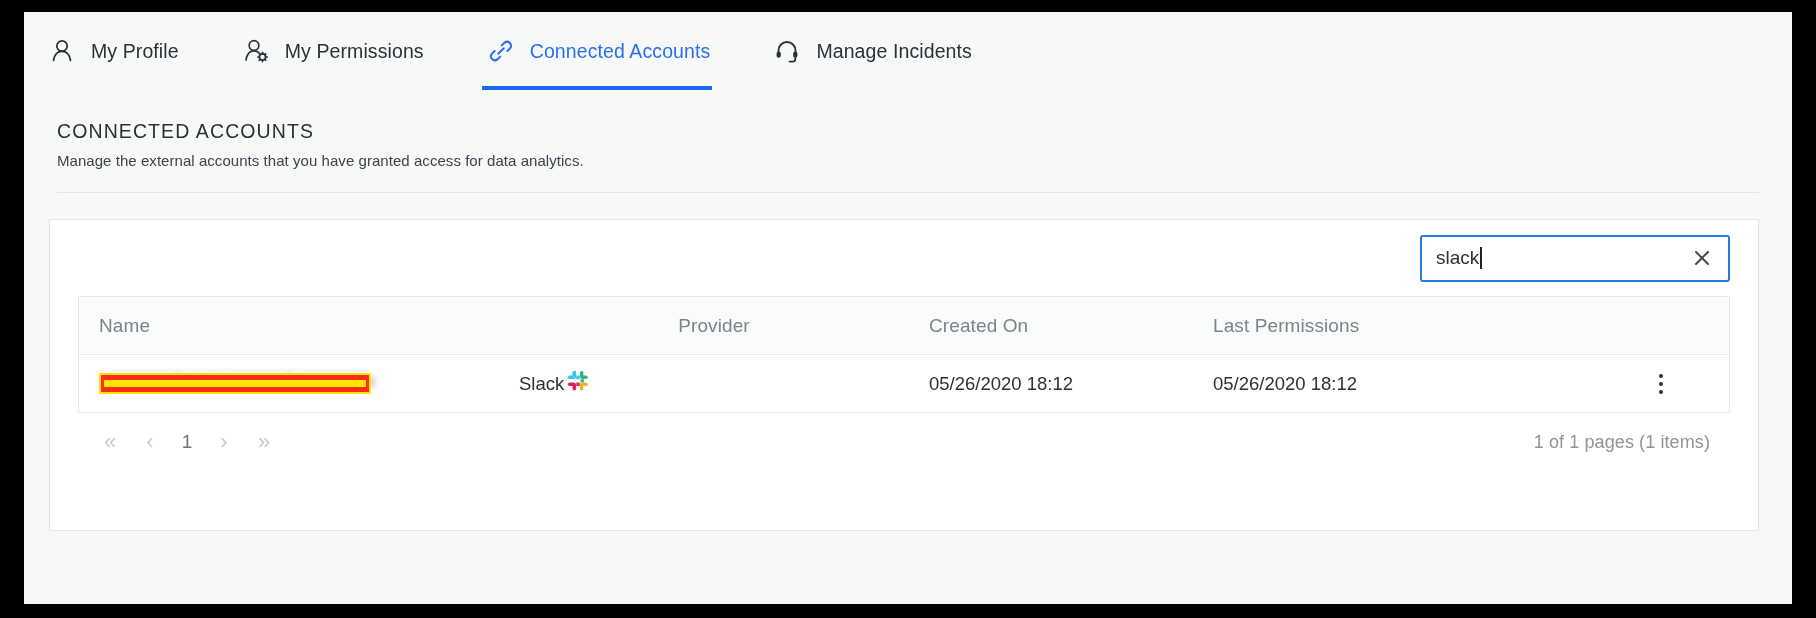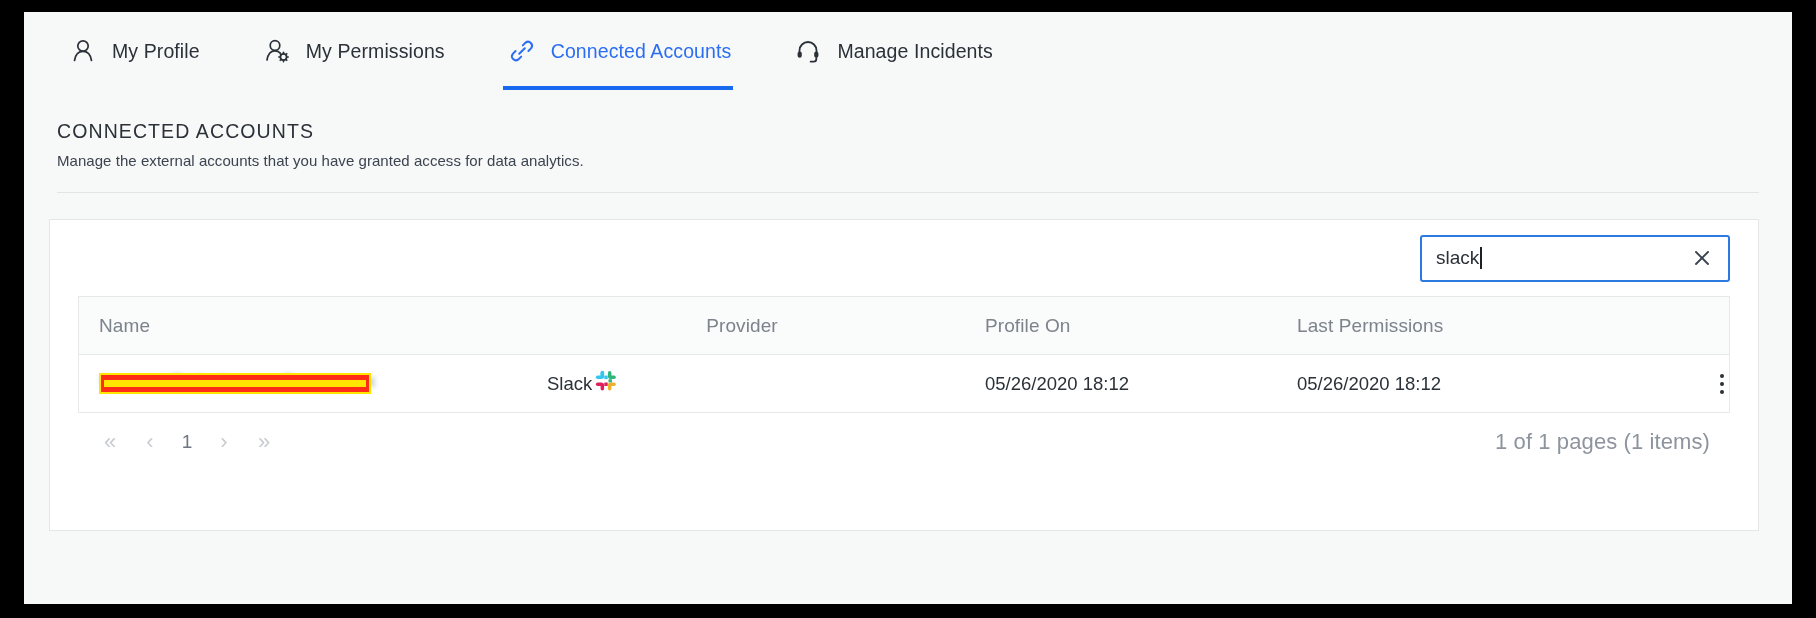--- a/index.html
+++ b/index.html
@@ -28,21 +28,21 @@
     height: 592px;
     background: #f7f8f8;
     overflow: hidden;
   }
 
   
   .tabbar {
     position: relative;
     height: 78px;
     background: #f7f8f8;
-    padding-left: 40px;
+    padding-left: 19px;
     display: flex;
     align-items: flex-start;
   }
 
   .tab {
     display: flex;
     align-items: center;
     height: 78px;
     padding: 0 2px;
     margin-right: 0;
@@ -167,21 +167,20 @@
     margin: 0 28px;
     border-top: 1px solid #e6e8ea;
     border-left: 1px solid #e6e8ea;
     border-right: 1px solid #e6e8ea;
   }
 
   .trow {
     display: flex;
     align-items: center;
     border-bottom: 1px solid #e6e8ea;
-    gap: 28px;
   }
 
   .thead {
     height: 58px;
     background: #fafbfb;
   }
 
   .thead .cell {
     font-size: 19px;
     color: #7c838d;
@@ -300,21 +299,21 @@
     height: 40px;
     display: flex;
     align-items: center;
     justify-content: center;
     font-size: 19px;
     color: #6f7681;
     cursor: pointer;
   }
 
   .pager-right {
-    font-size: 22px;
+    font-size: 18px;
     color: #8d949d;
     letter-spacing: 0.1px;
   }
 </style>
 </head>
 <body>
 
 <div class="screen">
   <div class="app-window">
 
@@ -403,21 +402,21 @@
             </svg>
           </span>
         </div>
       </div>
 
       <div class="table">
 
         <div class="trow thead">
           <div class="cell c-name">Name</div>
           <div class="cell c-provider">Provider</div>
-          <div class="cell c-created">Profile On</div>
+          <div class="cell c-created">Created On</div>
           <div class="cell c-last">Last Permissions</div>
           <div class="cell c-actions"></div>
         </div>
 
         <div class="trow tbody-row">
           <div class="cell c-name">
             <div class="redacted-wrap">
               <span class="redacted-ghost">tj.xxx.xx@slack.xx.xx@xx.gg.xxx</span>
               <span class="redaction"></span>
             </div>

